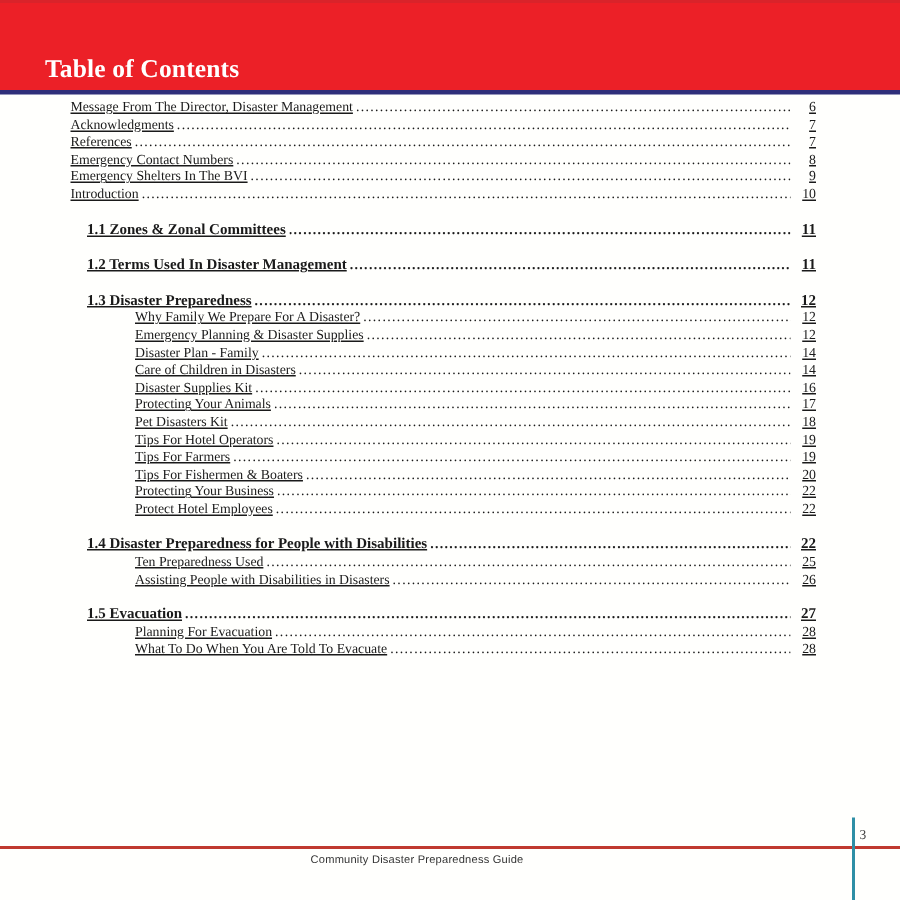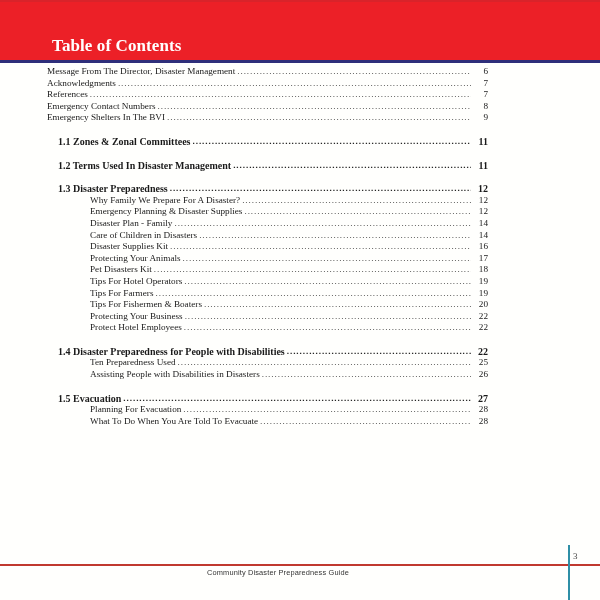--- a/index.html
+++ b/index.html
@@ -21,21 +21,21 @@
     left: 0;
     top: 0;
     width: 600px;
     height: 62px;
     background: #ec2027;
     border-top: 2px solid #d9232a;
     box-sizing: border-box;
   }
   .banner-title {
     position: absolute;
-    left: 52px;
+    left: 30px;
     bottom: 6px;
     color: #ffffff;
     font-size: 17px;
     font-weight: bold;
     letter-spacing: 0.1px;
     white-space: nowrap;
   }
   .banner-rule {
     position: absolute;
     left: 0;
@@ -52,23 +52,24 @@
     top: 66px;
     width: 600px;
   }
   .toc-row {
     display: flex;
     align-items: flex-end;
     font-size: 9.2px;
     color: #1a1a1a;
     line-height: 11.6px;
     height: 11.6px;
-    padding-right: 112px;
+    padding-right: 56px;
     box-sizing: border-box;
     white-space: nowrap;
+    text-decoration: underline;
   }
   .toc-row.lvl0 { padding-left: 47px; }
   .toc-row.lvl1 {
     padding-left: 58px;
     font-weight: bold;
     font-size: 10px;
   }
   .toc-row.lvl2 { padding-left: 90px; }
 
   .toc-label {
@@ -166,20 +167,25 @@
     <div class="toc-row lvl0">
       <span class="toc-label">Emergency Contact Numbers</span>
       <span class="toc-leader"></span>
       <span class="toc-page">8</span>
     </div>
     <div class="toc-row lvl0">
       <span class="toc-label">Emergency Shelters In The BVI</span>
       <span class="toc-leader"></span>
       <span class="toc-page">9</span>
     </div>
+    <div class="toc-row lvl0">
+      <span class="toc-label">Introduction</span>
+      <span class="toc-leader"></span>
+      <span class="toc-page">10</span>
+    </div>
     <div class="gap-lg"></div>
     <div class="toc-row lvl1">
       <span class="toc-label">1.1 Zones &amp; Zonal Committees</span>
       <span class="toc-leader"></span>
       <span class="toc-page">11</span>
     </div>
     <div class="gap-lg"></div>
     <div class="toc-row lvl1">
       <span class="toc-label">1.2 Terms Used In Disaster Management</span>
       <span class="toc-leader"></span>

